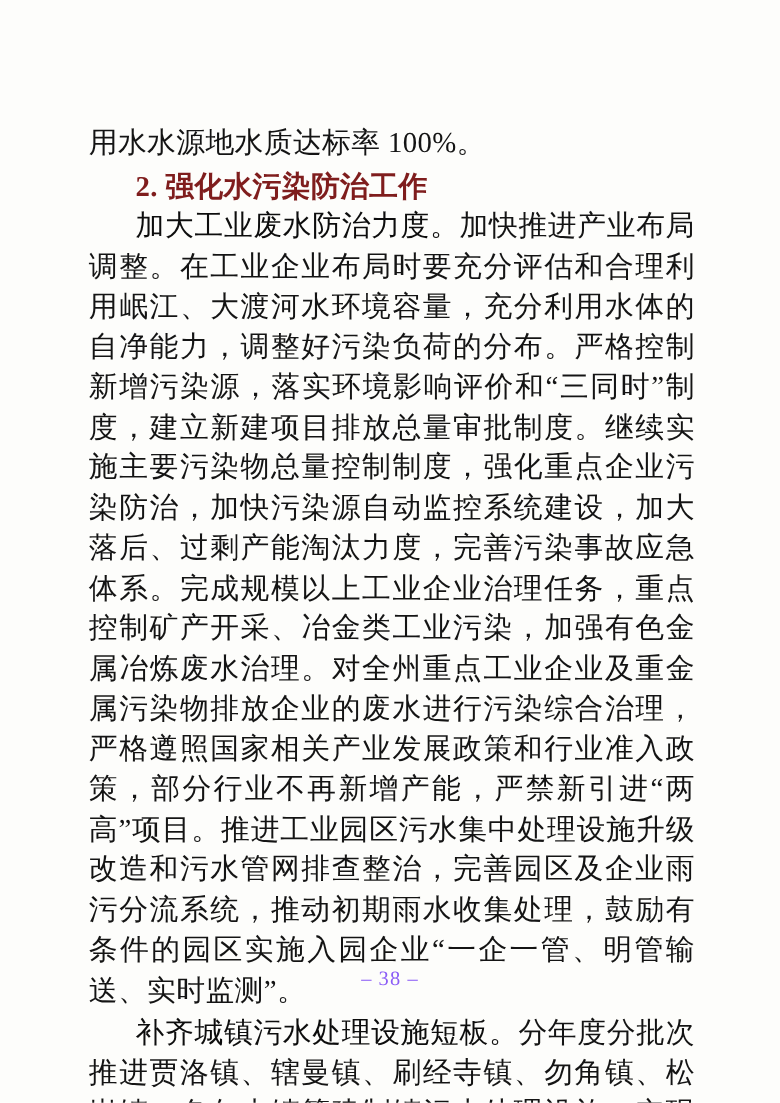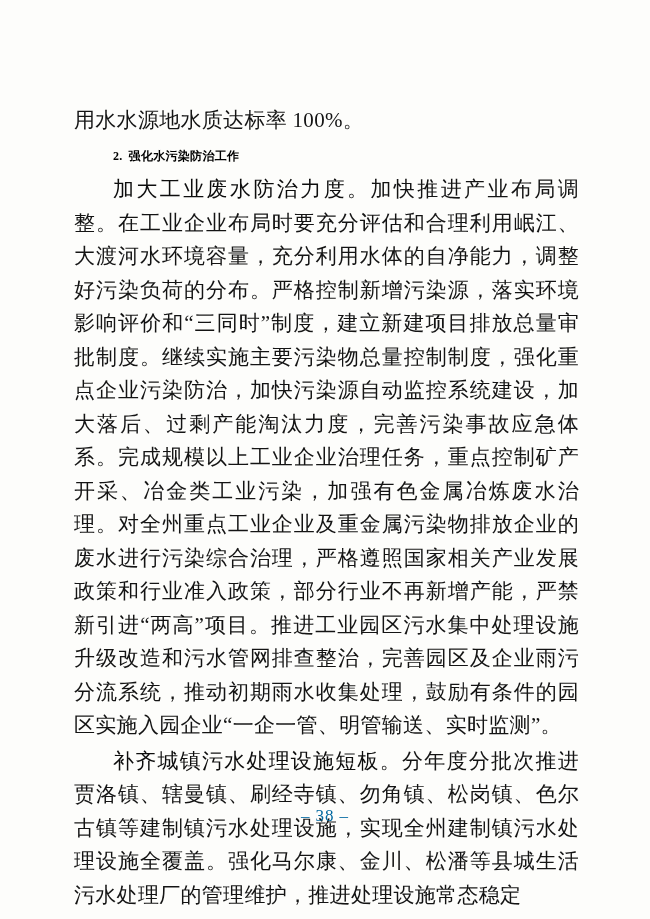--- a/index.html
+++ b/index.html
@@ -21,62 +21,62 @@
     box-sizing: border-box;
     background: #fdfdfb;
   }
   .content {
     position: absolute;
     left: 74px;
     top: 104px;
     width: 505px;
   }
   .para {
-    font-size: 21px;
+    font-size: 24px;
     line-height: 33.5px;
     text-align: justify;
     text-justify: inter-ideograph;
     margin: 0 0 0 0;
     letter-spacing: 0.3px;
     color: #141414;
   }
   .para.first-line-cont {
     text-indent: 0;
   }
   .para.indent2 {
     text-indent: 39px;
   }
   .heading {
-    font-size: 12px;
+    font-size: 24px;
     line-height: 33.5px;
     font-weight: bold;
     text-indent: 39px;
     margin: 0;
     letter-spacing: 0.3px;
-    color: #000000;
+    color: #7f1d1d;
   }
   .heading .num {
     font-family: "Liberation Serif", serif;
     font-weight: bold;
     margin-right: 6px;
   }
   .lead {
     font-weight: normal;
     color: #0d0d0d;
   }
   .gap-sm { height: 2px; }
   .footer {
     position: absolute;
     left: 0;
     top: 806px;
     width: 650px;
     text-align: center;
     font-size: 17px;
     font-family: "Liberation Serif", serif;
-    color: #0369a1;
+    color: #8b5cf6;
     letter-spacing: 1px;
   }
   .page-num-dash {
     margin: 0 5px;
   }
 </style>
 </head>
 <body>
 
 <div class="page">

